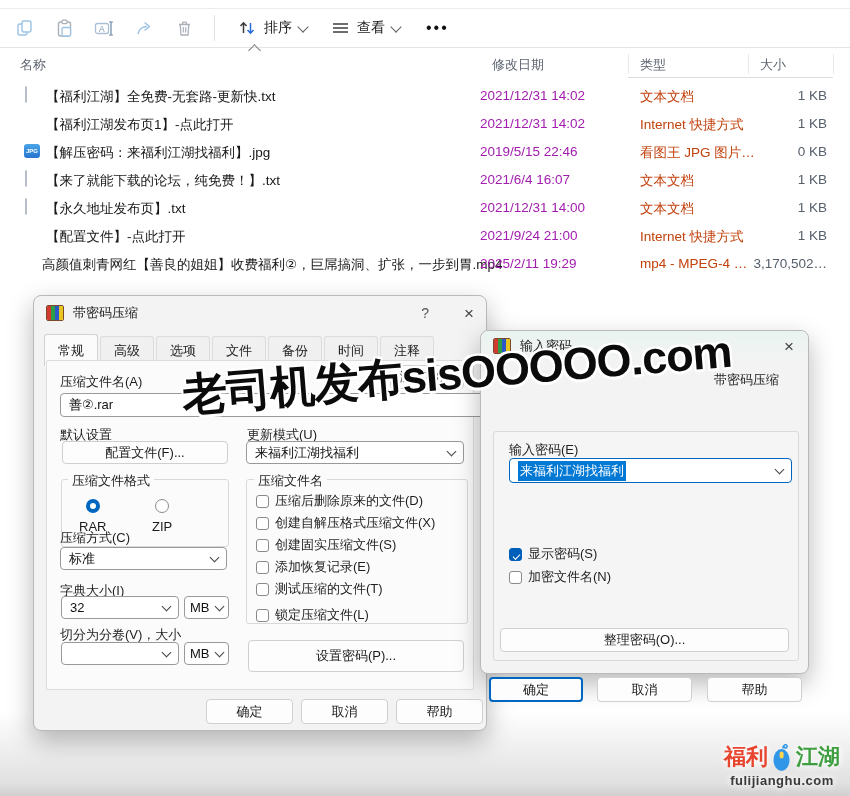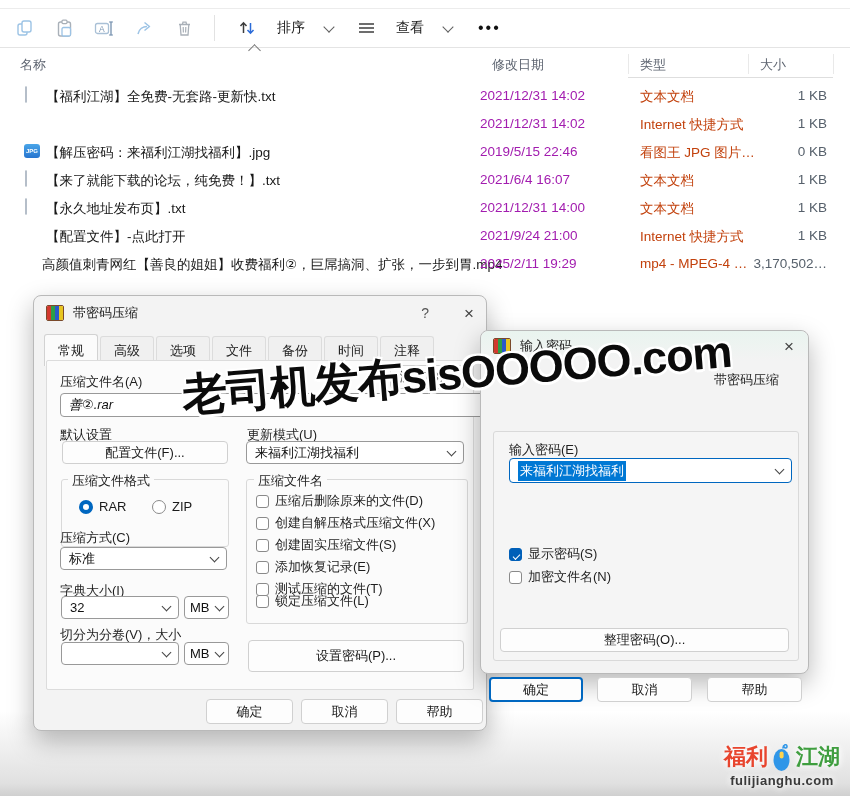--- a/index.html
+++ b/index.html
@@ -4,21 +4,21 @@
 <style>
   html,body{margin:0;padding:0;}
   body{width:850px;height:796px;position:relative;overflow:hidden;background:#fff;
        font-family:"Liberation Sans","DejaVu Sans",sans-serif;color:#1b1b1b;}
   
   .toolbar{position:absolute;top:8px;left:0;right:0;height:40px;background:#fff;
            border-top:1px solid #ececec;border-bottom:1px solid #e4e4e4;
            display:flex;align-items:center;padding-left:4px;box-sizing:border-box;}
   .tbtn{width:40px;height:32px;display:flex;align-items:center;justify-content:center;border-radius:4px;}
   .tsep{width:1px;height:26px;background:#e2e2e2;margin:0 10px;}
-  .tgroup{display:flex;align-items:center;gap:20px;padding:0 12px;height:32px;border-radius:4px;}
+  .tgroup{display:flex;align-items:center;gap:7px;padding:0 12px;height:32px;border-radius:4px;}
   .tlabel{font-size:14px;color:#1a1a1a;}
   .chev{width:7px;height:7px;border-right:1.4px solid #5f5f5f;border-bottom:1.4px solid #5f5f5f;
         transform:rotate(45deg);margin-top:-3px;}
   .more{font-size:16px;letter-spacing:2px;color:#111;padding:0 14px;}
   .sortcaret{position:absolute;left:250px;top:46px;width:8px;height:8px;
              border-left:1.4px solid #777;border-top:1.4px solid #777;transform:rotate(45deg);}
   .colheaders{position:absolute;top:48px;left:0;right:0;height:30px;font-size:13px;color:#5d6470;}
   .colheaders .h{position:absolute;top:8px;}
   .vline{position:absolute;top:54px;width:1px;height:20px;background:#e9e9e9;}
   .hunder{position:absolute;top:77px;left:628px;width:205px;height:1px;background:#dedede;}
@@ -69,21 +69,21 @@
   .btn{position:absolute;background:#fdfdfd;border:1px solid #d0d0d0;border-radius:4px;
        display:flex;align-items:center;justify-content:center;color:#1a1a1a;box-sizing:border-box;}
   .btn.focus{border:2px solid #0067c0;}
   .group{position:absolute;border:1px solid #d9d9d9;border-radius:3px;}
   .glabel{position:absolute;background:#fbfbfb;padding:0 4px;color:#1f1f1f;white-space:nowrap;}
   .cbrow{position:absolute;display:flex;align-items:center;gap:6px;white-space:nowrap;color:#1f1f1f;}
   .cbox{width:13px;height:13px;border:1px solid #8a8a8a;border-radius:3px;background:#fff;box-sizing:border-box;position:relative;flex:none;}
   .cbrow.checked .cbox{background:#005fb8;border-color:#005fb8;}
   .cbrow.checked .cbox:after{content:"";position:absolute;left:2.5px;top:5px;width:6px;height:3px;
        border-left:1.6px solid #fff;border-bottom:1.6px solid #fff;transform:rotate(-45deg);transform-origin:center;}
-  .radiorow{display:flex;align-items:center;gap:6px;position:absolute;}
+  .radiorow{display:flex;align-items:center;gap:6px;position:absolute;flex-direction:column;}
   .rdot{width:14px;height:14px;border-radius:50%;border:1px solid #8a8a8a;background:#fff;box-sizing:border-box;flex:none;}
   .radiorow.selected .rdot{border:4.5px solid #0067c0;}
   
   .pwcombo{border:1.6px solid #0067c0;}
   .pwsel{background:#0078d4;color:#fff;padding:1px 2px;}
   
   .watermark{position:absolute;left:180px;top:366px;z-index:50;transform:rotate(-4.6deg);
       transform-origin:left top;font-size:45px;font-weight:900;color:#0b0b0b;letter-spacing:-1px;
       text-shadow:-2px -2px 0 #fff,2px -2px 0 #fff,-2px 2px 0 #fff,2px 2px 0 #fff,0 3px 0 #fff;white-space:nowrap;}
   .bottomfade{position:absolute;left:0;right:0;bottom:0;height:85px;z-index:1;
@@ -172,20 +172,21 @@
 <div class="rows">
   <div class="frow">
     <span class="ficon"><span class="i-txt"></span></span>
     <span class="fname">【福利江湖】全免费-无套路-更新快.txt</span>
     <span class="fdate">2021/12/31 14:02</span>
     <span class="ftype">文本文档</span>
     <span class="fsize">1 KB</span>
   </div>
   <div class="frow">
     <span class="ficon"><span class="i-edge"></span></span>
+    <span class="fname">【福利江湖发布页1】-点此打开</span>
     <span class="fdate">2021/12/31 14:02</span>
     <span class="ftype">Internet 快捷方式</span>
     <span class="fsize">1 KB</span>
   </div>
   <div class="frow">
     <span class="ficon">
         <span class="i-jpg">JPG</span>
       </span>
     <span class="fname">【解压密码：来福利江湖找福利】.jpg</span>
     <span class="fdate">2019/5/15 22:46</span>
@@ -240,21 +241,21 @@
     <span class="tab">选项</span>
     <span class="tab">文件</span>
     <span class="tab">备份</span>
     <span class="tab">时间</span>
     <span class="tab">注释</span>
   </div>
   <div class="panel"></div>
 
   <span class="lbl" style="left:26px;top:77px;">压缩文件名(A)</span>
   <div class="btn" style="left:356px;top:69px;width:74px;height:24px;">浏览(B)...</div>
-  <div class="inp" style="left:26px;top:97px;width:452px;height:24px;font-style:italic;">
+  <div class="inp" style="left:26px;top:97px;width:452px;height:24px;">
     <span>善②.rar</span>
   </div>
 
   <span class="lbl" style="left:26px;top:130px;">默认设置</span>
   <div class="btn" style="left:28px;top:145px;width:166px;height:23px;">配置文件(F)...</div>
   <span class="lbl" style="left:213px;top:130px;">更新模式(U)</span>
   <div class="combo" style="left:212px;top:145px;width:218px;height:23px;">
     <span>来福利江湖找福利</span>
     <span class="cchev"></span>
   </div>
@@ -311,21 +312,21 @@
     <span>创建固实压缩文件(S)</span>
   </div>
   <div class="cbrow" style="left:222px;top:262px;">
     <span class="cbox"></span>
     <span>添加恢复记录(E)</span>
   </div>
   <div class="cbrow" style="left:222px;top:284px;">
     <span class="cbox"></span>
     <span>测试压缩的文件(T)</span>
   </div>
-  <div class="cbrow" style="left:222px;top:296px;">
+  <div class="cbrow" style="left:222px;top:310px;">
     <span class="cbox"></span>
     <span>锁定压缩文件(L)</span>
   </div>
 
   <div class="btn" style="left:214px;top:344px;width:216px;height:32px;">设置密码(P)...</div>
 
   <div class="btn" style="left:172px;top:403px;width:87px;height:25px;">确定</div>
   <div class="btn" style="left:267px;top:403px;width:87px;height:25px;">取消</div>
   <div class="btn" style="left:362px;top:403px;width:87px;height:25px;">帮助</div>
 </div>

